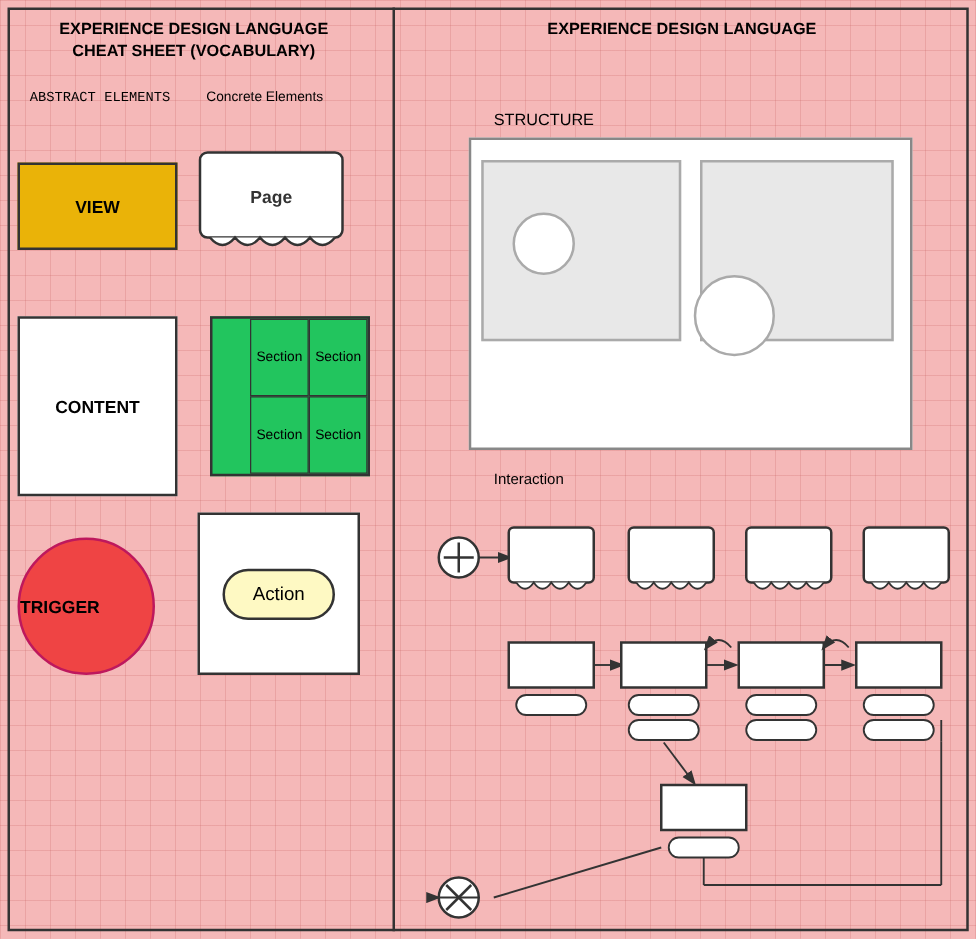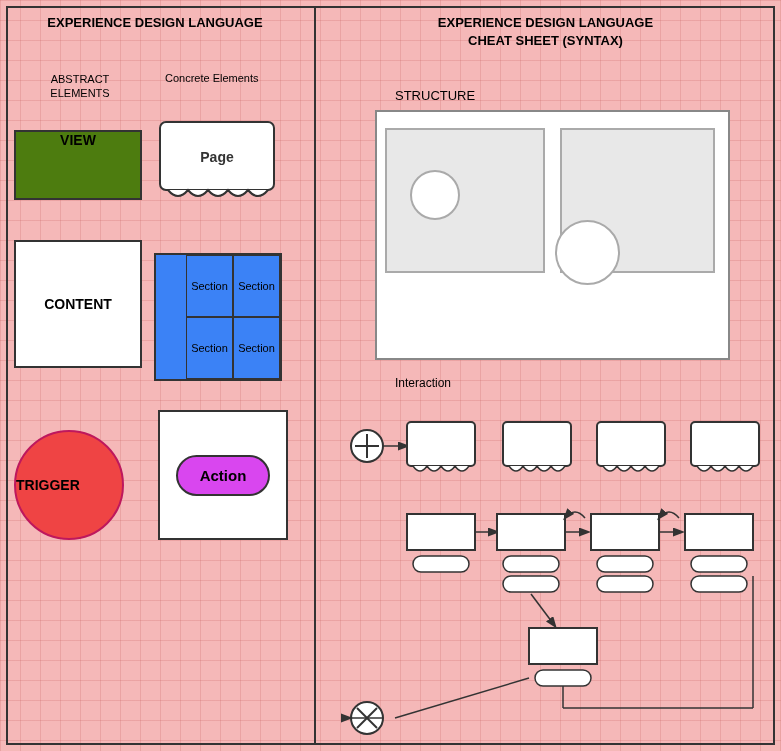--- a/index.html
+++ b/index.html
@@ -51,61 +51,62 @@
 
     
     .col-abstract {
       position: absolute;
       top: 72px; left: 20px;
       width: 120px;
       text-align: center;
       font-size: 11px;
       font-weight: normal;
       line-height: 1.3;
+      font-family: Liberation Mono, monospace;
     }
     .col-concrete {
       position: absolute;
       top: 72px; left: 165px;
       width: 120px;
       text-align: left;
       font-size: 11px;
     }
 
     
     .view-box {
       position: absolute;
       top: 130px; left: 14px;
       width: 128px; height: 70px;
-      background: #4d7c0f;
-      border: 2px solid #333;
-      display: flex; align-items: flex-start; justify-content: center;
+      background: #eab308;
+      border: 2px solid #333;
+      display: flex; align-items: center; justify-content: center;
       font-size: 14px; font-weight: bold;
     }
     .page-shape {
       position: absolute;
       top: 120px; left: 158px;
       width: 118px; height: 90px;
     }
     .page-shape svg { width: 118px; height: 90px; }
 
     
     .content-box {
       position: absolute;
-      top: 240px; left: 14px;
-      width: 128px; height: 128px;
+      top: 253px; left: 14px;
+      width: 128px; height: 144px;
       background: white;
       border: 2px solid #333;
       display: flex; align-items: center; justify-content: center;
       font-size: 14px; font-weight: bold;
     }
     .sections-grid {
       position: absolute;
-      top: 253px; left: 154px;
+      top: 253px; left: 168px;
       width: 128px; height: 128px;
-      background: #3b82f6;
+      background: #22c55e;
       border: 2px solid #333;
       display: grid;
       grid-template-columns: 1fr 1fr;
       grid-template-rows: 1fr 1fr;
       padding-left: 30px;
     }
     .section-cell {
       border: 1px solid #333;
       display: flex; align-items: center; justify-content: center;
       font-size: 11px;
@@ -124,26 +125,26 @@
     }
     .action-box {
       position: absolute;
       top: 410px; left: 158px;
       width: 130px; height: 130px;
       background: white;
       border: 2px solid #333;
       display: flex; align-items: center; justify-content: center;
     }
     .action-pill {
-      background: #d946ef;
+      background: #fef9c3;
       border: 2.5px solid #333;
       border-radius: 30px;
       padding: 10px 22px;
       font-size: 15px;
-      font-weight: bold;
+      font-weight: normal;
     }
 
     
     .structure-label {
       position: absolute;
       top: 88px; left: 395px;
       font-size: 13px;
       text-align: center;
     }
 
@@ -204,24 +205,24 @@
   </style>
 </head>
 <body>
 
 <div class="outer-border"></div>
 
 <div class="left-panel"></div>
 
 <div class="title-left">
   <div>EXPERIENCE DESIGN LANGUAGE</div>
+  <div>CHEAT SHEET (VOCABULARY)</div>
 </div>
 <div class="title-right">
   <div>EXPERIENCE DESIGN LANGUAGE</div>
-  <div>CHEAT SHEET (SYNTAX)</div>
 </div>
 
 <div class="col-abstract">ABSTRACT ELEMENTS</div>
 <div class="col-concrete">Concrete Elements</div>
 
 <div class="view-box">
   <span>VIEW</span>
 </div>
 
 <div class="page-shape">

